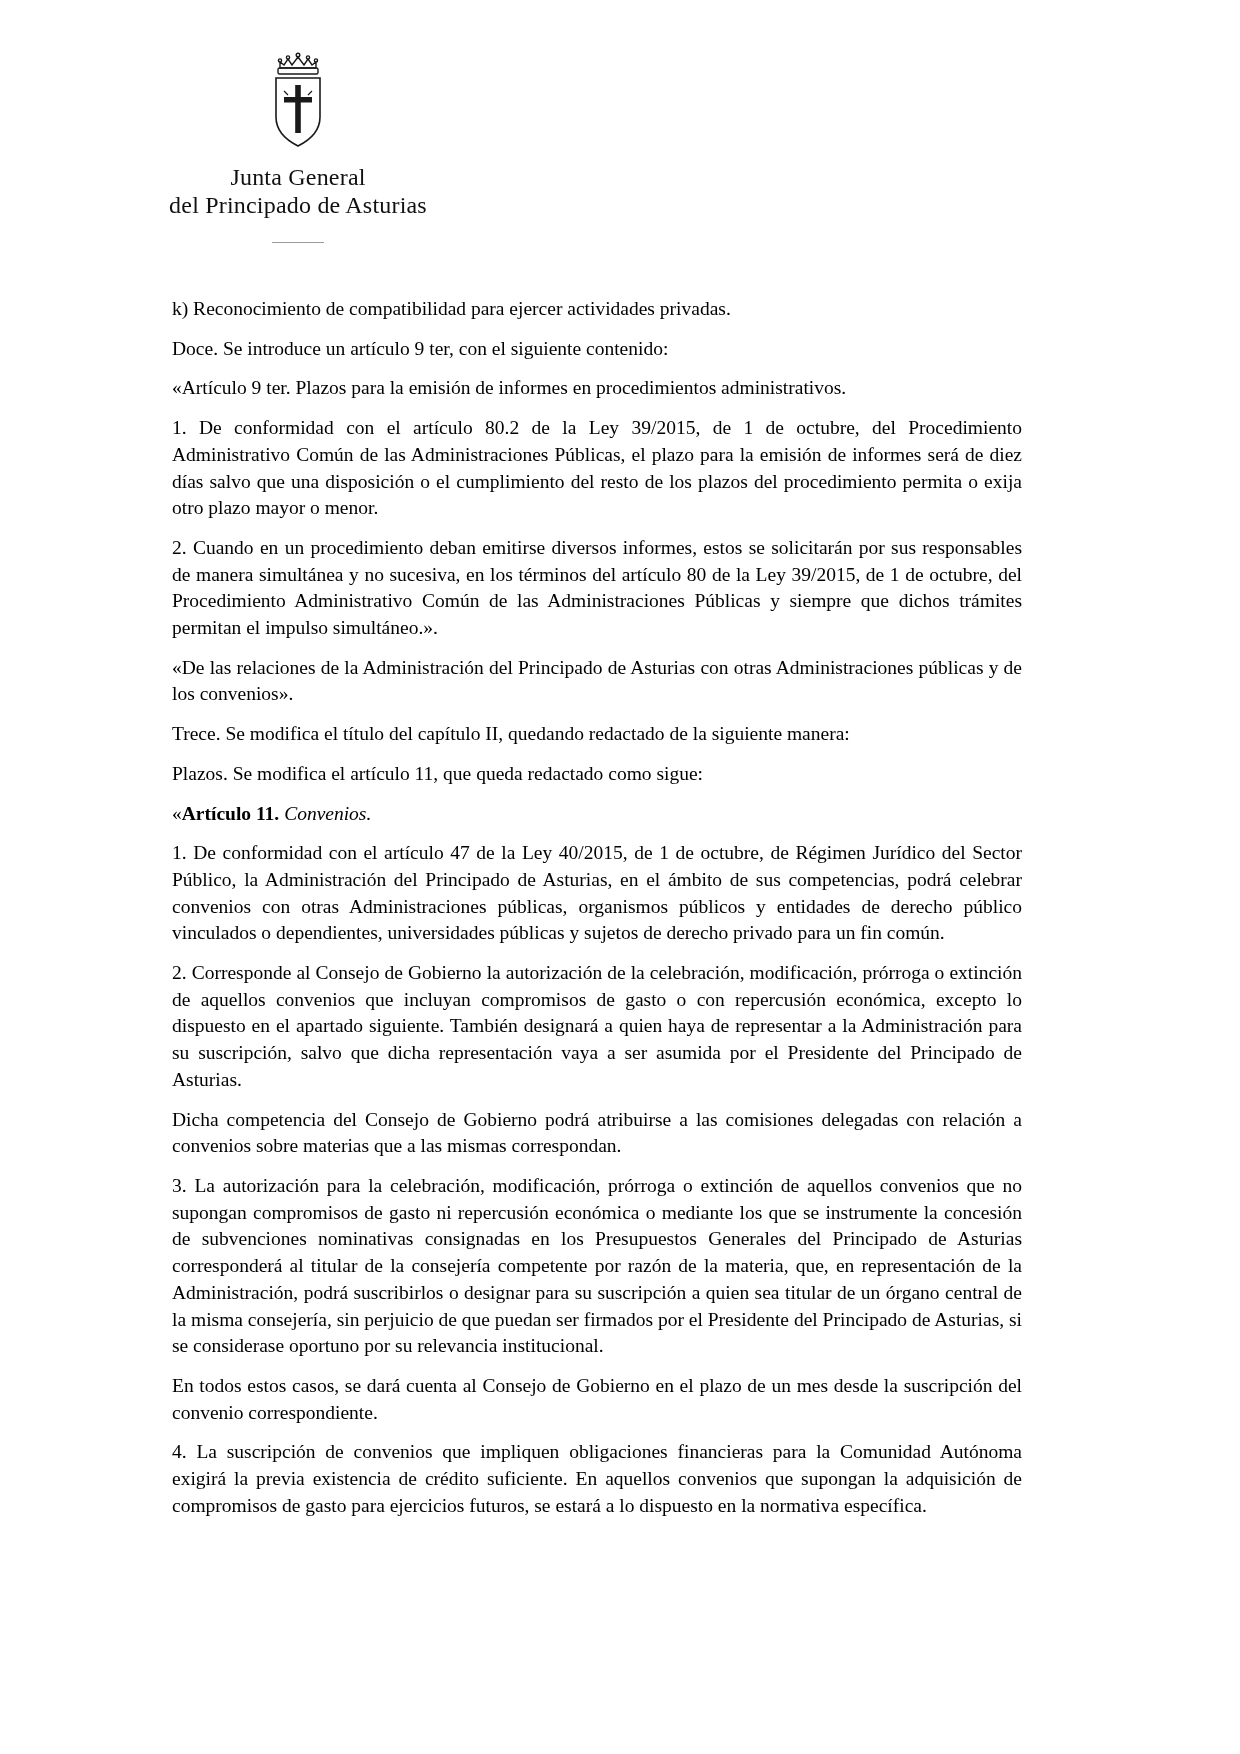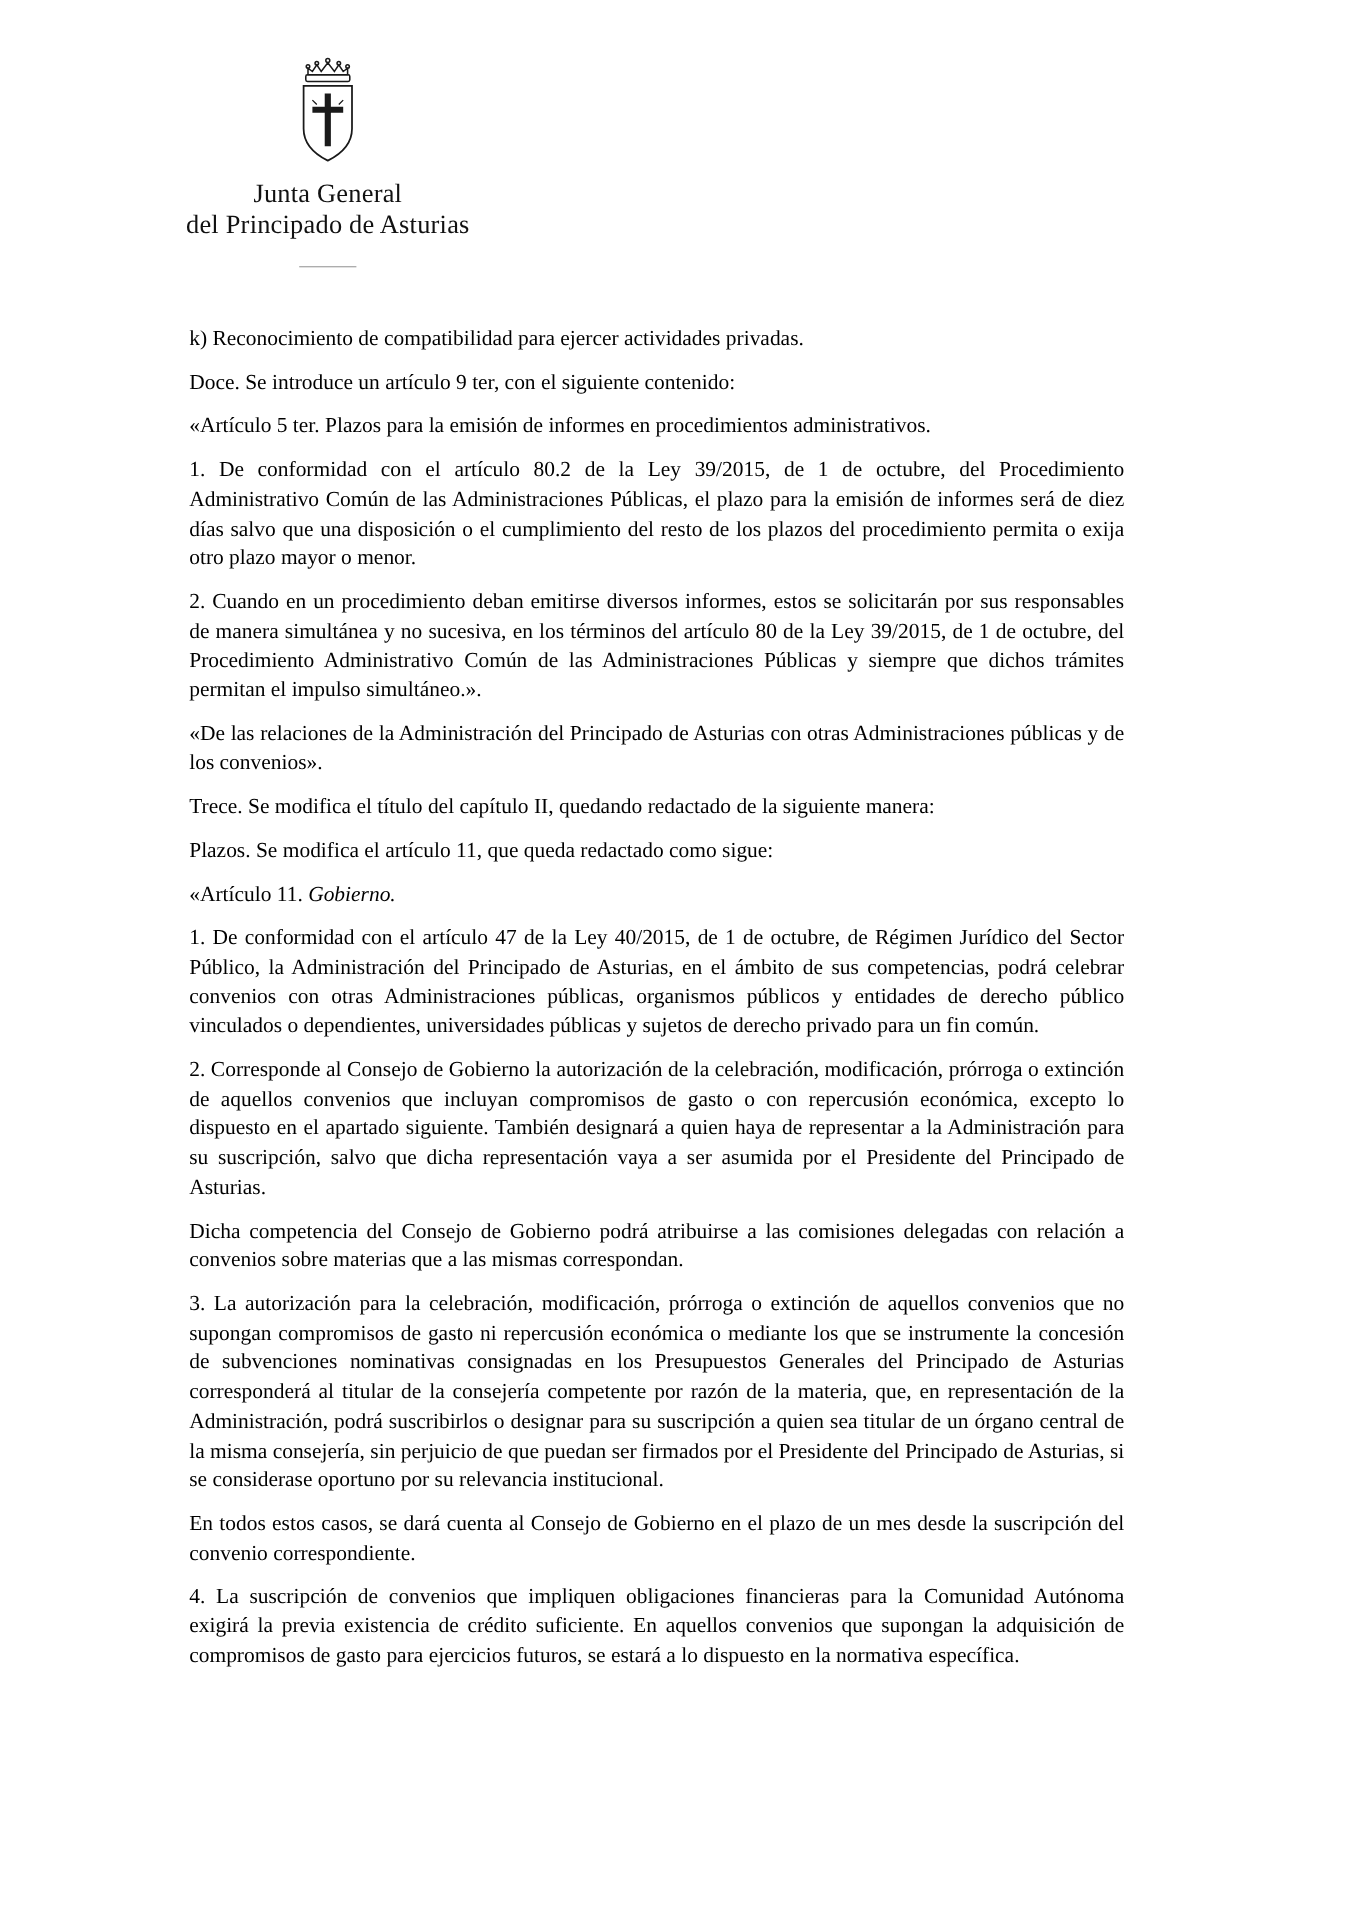--- a/index.html
+++ b/index.html
@@ -62,21 +62,21 @@
   }
   p.para {
     margin: 0 0 13px 0;
     font-size: 19.5px;
     line-height: 1.37;
     text-align: justify;
     text-justify: inter-word;
     hyphens: none;
   }
   p.para:last-child { margin-bottom: 0; }
-  .b { font-weight: normal; }
+  .b { font-weight: bold; }
   .i { font-style: italic; }
 
   
   .folio {
     position: absolute;
     left: 0;
     right: 0;
     top: 1638px;
     text-align: right;
     font-size: 19px;
@@ -113,27 +113,27 @@
       </svg>
     </div>
     <div class="lh-line1">Junta General</div>
     <div class="lh-line2">del Principado de Asturias</div>
     <div class="lh-rule"></div>
   </div>
 
   <div class="content">
     <p class="para">k) Reconocimiento de compatibilidad para ejercer actividades privadas.</p>
     <p class="para">Doce. Se introduce un artículo 9 ter, con el siguiente contenido:</p>
-    <p class="para">«Artículo 5 ter. Plazos para la emisión de informes en procedimientos administrativos.</p>
+    <p class="para">«Artículo 9 ter. Plazos para la emisión de informes en procedimientos administrativos.</p>
     <p class="para">1. De conformidad con el artículo 80.2 de la Ley 39/2015, de 1 de octubre, del Procedimiento Administrativo Común de las Administraciones Públicas, el plazo para la emisión de informes será de diez días salvo que una disposición o el cumplimiento del resto de los plazos del procedimiento permita o exija otro plazo mayor o menor.</p>
     <p class="para">2. Cuando en un procedimiento deban emitirse diversos informes, estos se solicitarán por sus responsables de manera simultánea y no sucesiva, en los términos del artículo 80 de la Ley 39/2015, de 1 de octubre, del Procedimiento Administrativo Común de las Administraciones Públicas y siempre que dichos trámites permitan el impulso simultáneo.».</p>
     <p class="para">«De las relaciones de la Administración del Principado de Asturias con otras Administraciones públicas y de los convenios».</p>
     <p class="para">Trece. Se modifica el título del capítulo II, quedando redactado de la siguiente manera:</p>
     <p class="para">Plazos. Se modifica el artículo 11, que queda redactado como sigue:</p>
-    <p class="para"><span>«</span><span class="b">Artículo 11.</span><span class="i"> Gobierno.</span></p>
+    <p class="para"><span>«</span><span class="b">Artículo 11.</span><span class="i"> Convenios.</span></p>
     <p class="para">1. De conformidad con el artículo 47 de la Ley 40/2015, de 1 de octubre, de Régimen Jurídico del Sector Público, la Administración del Principado de Asturias, en el ámbito de sus competencias, podrá celebrar convenios con otras Administraciones públicas, organismos públicos y entidades de derecho público vinculados o dependientes, universidades públicas y sujetos de derecho privado para un fin común.</p>
     <p class="para">2. Corresponde al Consejo de Gobierno la autorización de la celebración, modificación, prórroga o extinción de aquellos convenios que incluyan compromisos de gasto o con repercusión económica, excepto lo dispuesto en el apartado siguiente. También designará a quien haya de representar a la Administración para su suscripción, salvo que dicha representación vaya a ser asumida por el Presidente del Principado de Asturias.</p>
     <p class="para">Dicha competencia del Consejo de Gobierno podrá atribuirse a las comisiones delegadas con relación a convenios sobre materias que a las mismas correspondan.</p>
     <p class="para">3. La autorización para la celebración, modificación, prórroga o extinción de aquellos convenios que no supongan compromisos de gasto ni repercusión económica o mediante los que se instrumente la concesión de subvenciones nominativas consignadas en los Presupuestos Generales del Principado de Asturias corresponderá al titular de la consejería competente por razón de la materia, que, en representación de la Administración, podrá suscribirlos o designar para su suscripción a quien sea titular de un órgano central de la misma consejería, sin perjuicio de que puedan ser firmados por el Presidente del Principado de Asturias, si se considerase oportuno por su relevancia institucional.</p>
     <p class="para">En todos estos casos, se dará cuenta al Consejo de Gobierno en el plazo de un mes desde la suscripción del convenio correspondiente.</p>
     <p class="para">4. La suscripción de convenios que impliquen obligaciones financieras para la Comunidad Autónoma exigirá la previa existencia de crédito suficiente. En aquellos convenios que supongan la adquisición de compromisos de gasto para ejercicios futuros, se estará a lo dispuesto en la normativa específica.</p>
   </div>
 
   <div class="folio">11</div>
 

